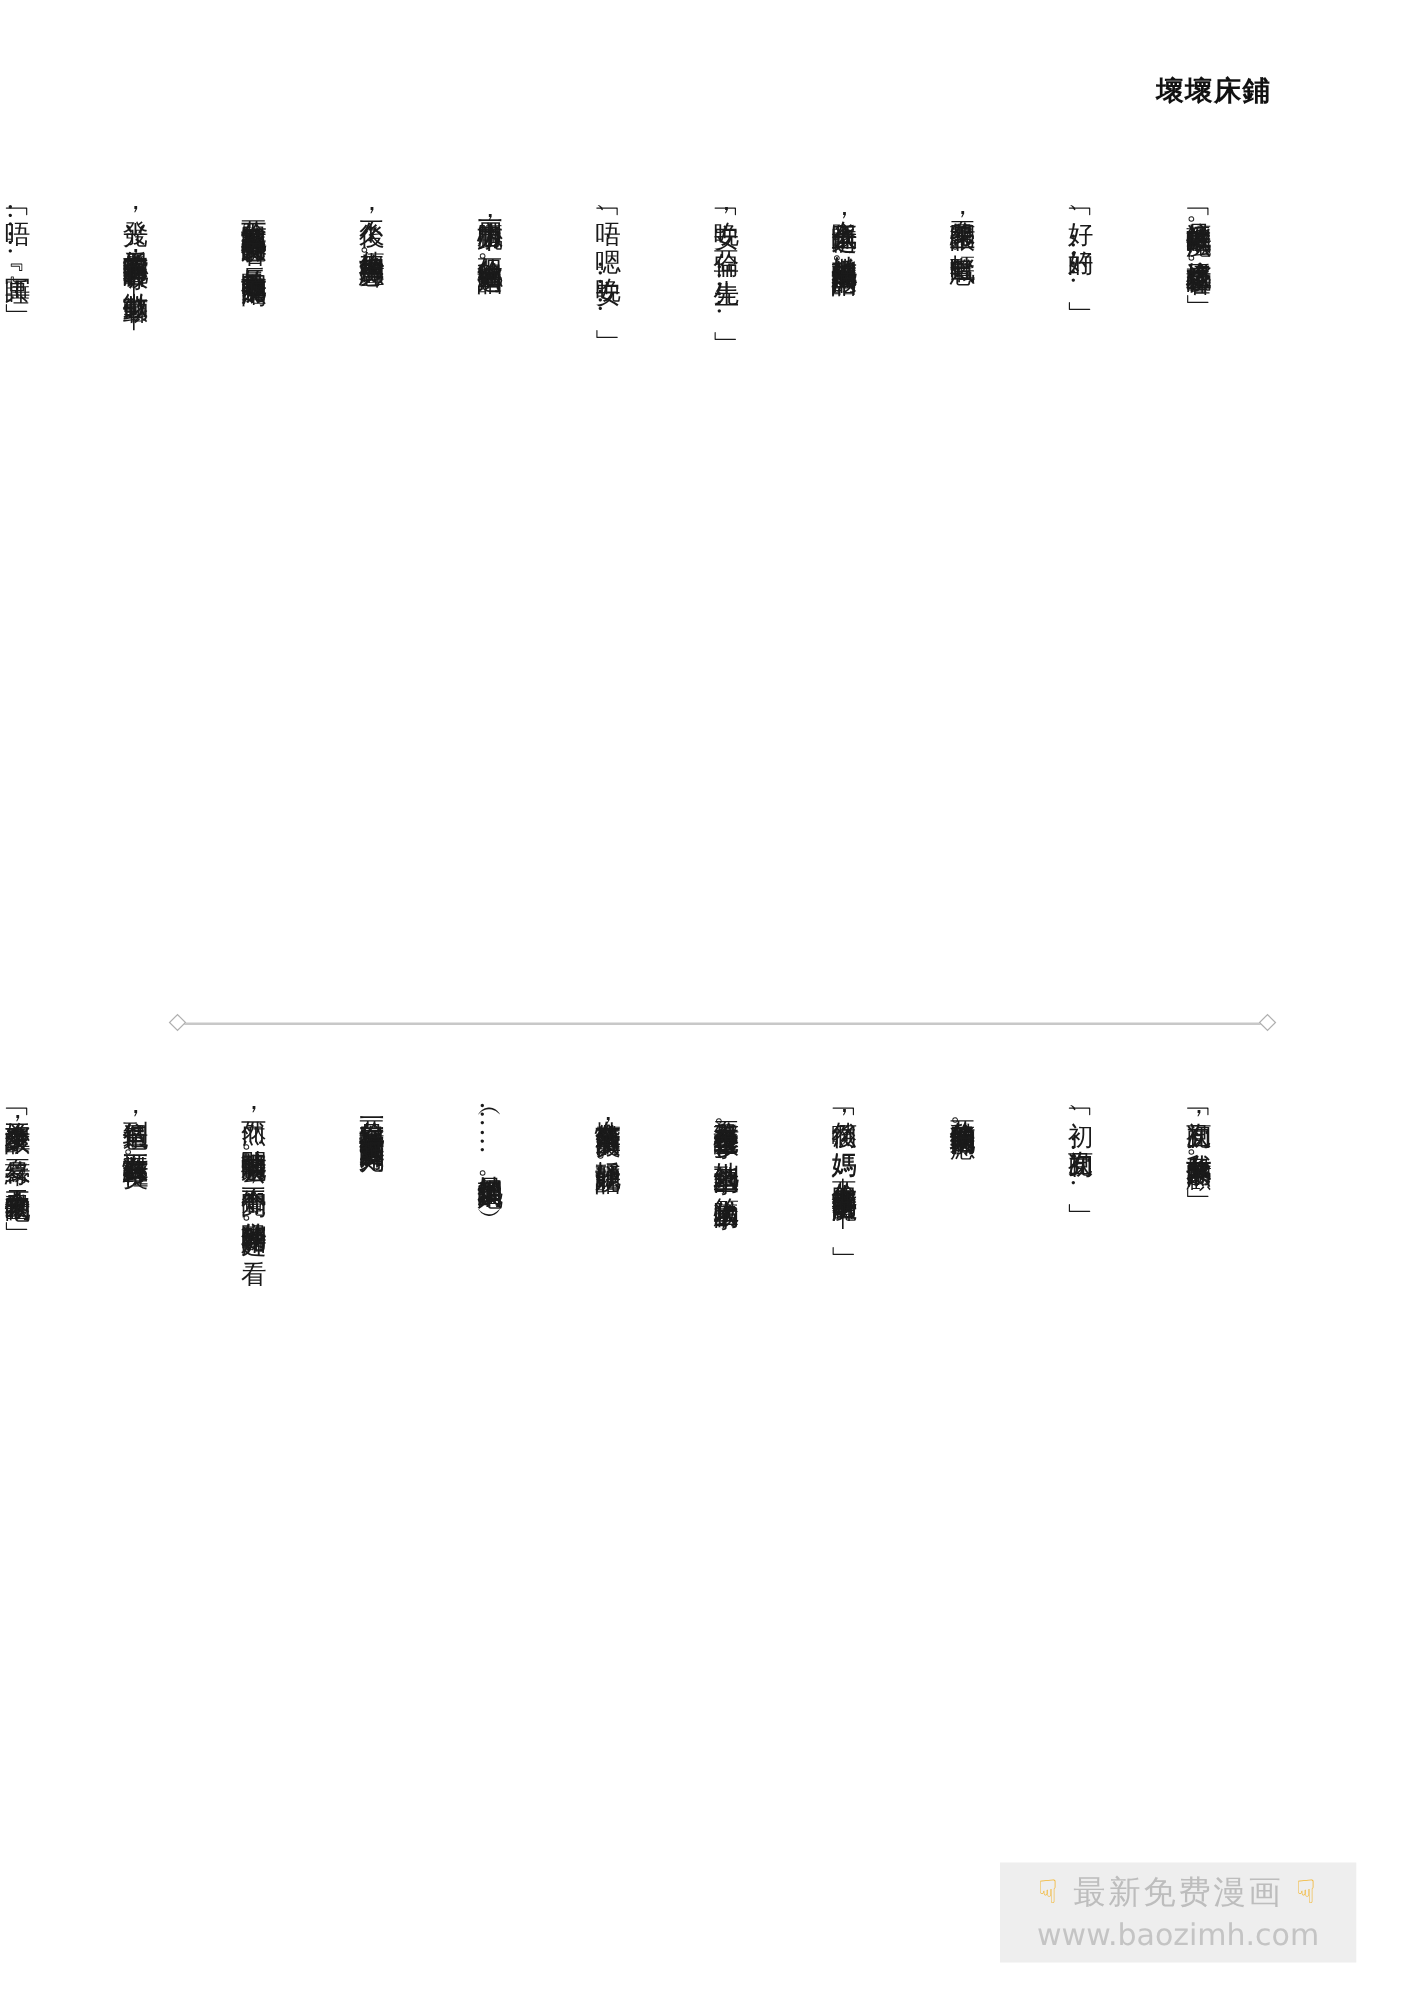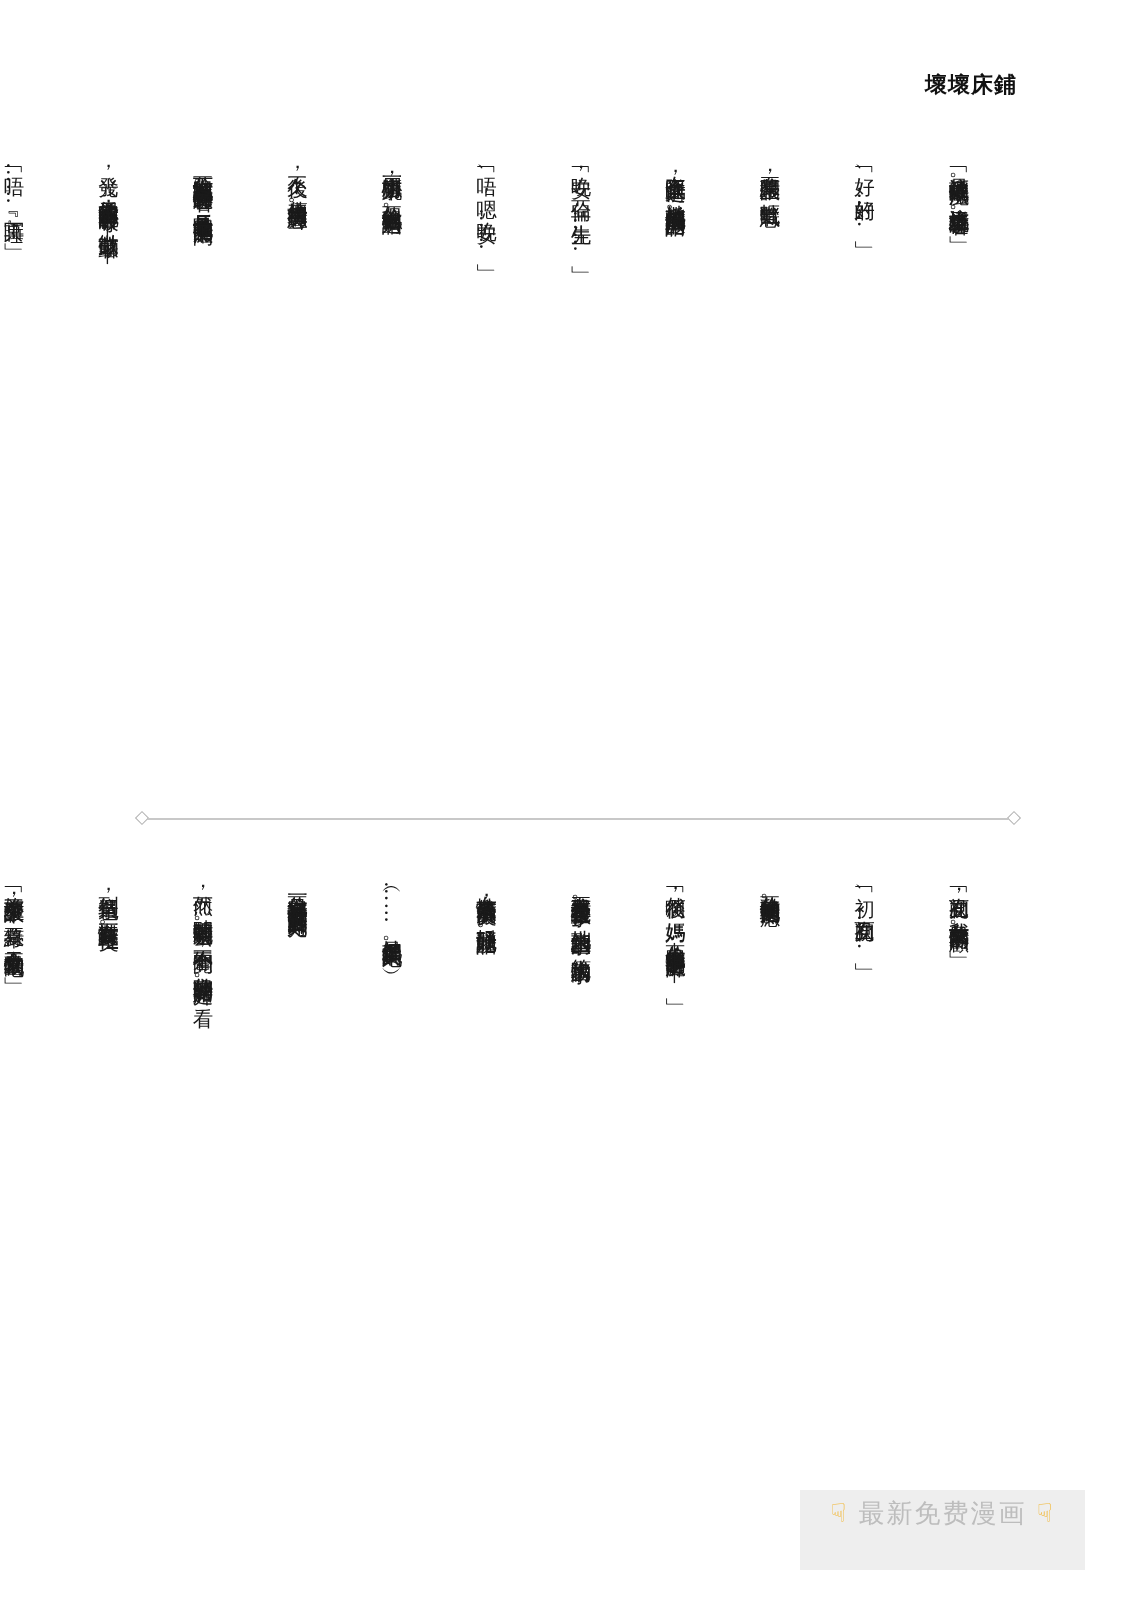--- a/index.html
+++ b/index.html
@@ -1,19 +1,19 @@
 <!DOCTYPE html>
 <html><head>
 <meta charset="utf-8">
 <style>
   html, body { margin: 0; padding: 0; background: #ffffff; }
   body { width: 1129px; height: 1600px; position: relative; overflow: hidden;
          font-family: "DejaVu Serif", "Liberation Serif", serif; color: #1a1a1a; }
   .header-title { position: absolute; top: 58px; left: 925px; font-size: 22px; font-weight: bold;
-                  letter-spacing: 1px; font-family: Liberation Mono, monospace; color: #111; margin-top: 12px; }
+                  letter-spacing: 1px; font-family: Liberation Mono, monospace; color: #111; }
   .block { position: absolute; writing-mode: vertical-rl; font-size: 20.5px; line-height: 31.5px;
            letter-spacing: 1px; white-space: pre; }
   .block-top { top: 160px; right: 92px; height: 640px; }
   .block-bottom { top: 880px; right: 92px; height: 640px; }
   .para { display: block; }
   .divider { position: absolute; top: 818px; left: 138px; width: 880px; height: 2px; background: #c8c8c8; }
   .diamond { position: absolute; top: 813px; width: 8px; height: 8px; border: 1.5px solid #b0b0b0;
              background: #fff; transform: rotate(45deg); }
   .diamond.left { left: 137px; }
   .diamond.right { left: 1009px; }
@@ -102,13 +102,14 @@
   
   
 </div>
 
 <div class="watermark">
   <div class="wm-line1">
     <span class="hand">☟</span>
     <span>最新免费漫画</span>
     <span class="hand">☟</span>
   </div>
+  <div class="wm-line2">www.baozimh.com</div>
 </div>
 
 </body></html>

